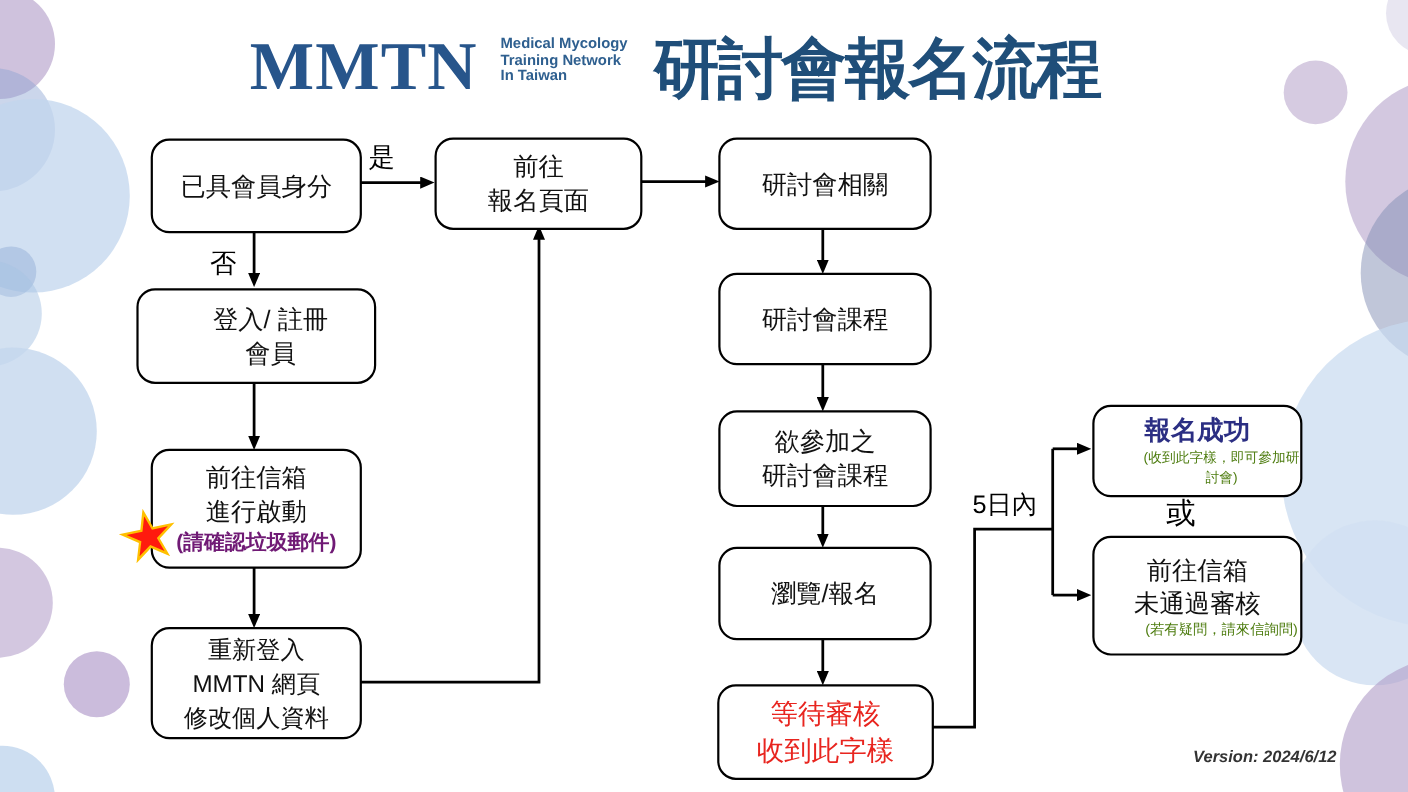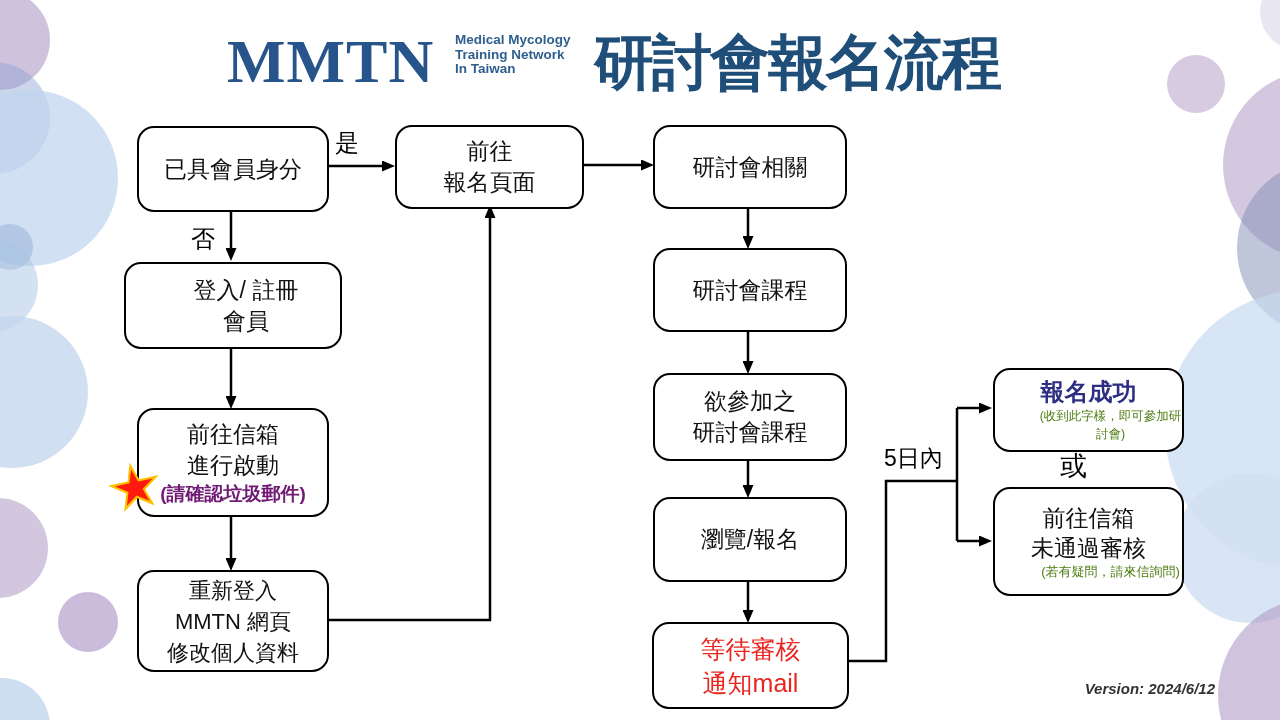--- a/index.html
+++ b/index.html
@@ -130,21 +130,21 @@
   </div>
   <div class="node" style="left:653px; top:373px; width:190px; height:84px;">
     <span>欲參加之</span>
     <span>研討會課程</span>
   </div>
   <div class="node" style="left:653px; top:497px; width:190px; height:81px;">
     <span>瀏覽/報名</span>
   </div>
   <div class="node red" style="left:652px; top:622px; width:193px; height:83px;">
     <span>等待審核</span>
-    <span>通知mail</span>
+    <span>收到此字樣</span>
   </div>
 
   <div class="node" style="left:993px; top:368px; width:187px; height:80px;">
     <span class="success-title">報名成功</span>
     <span class="small-note">(收到此字樣，即可參加研討會)</span>
   </div>
   <div class="node" style="left:993px; top:487px; width:187px; height:105px; line-height:30px;">
     <span>前往信箱</span>
     <span>未通過審核</span>
     <span class="small-note" style="font-size:13px;">(若有疑問，請來信詢問)</span>

